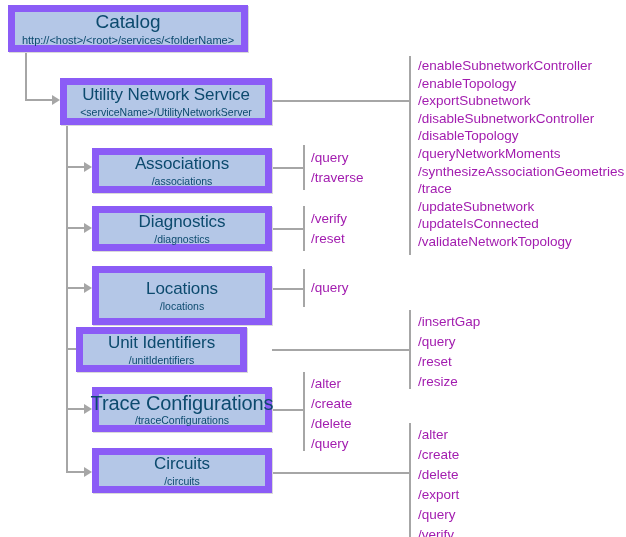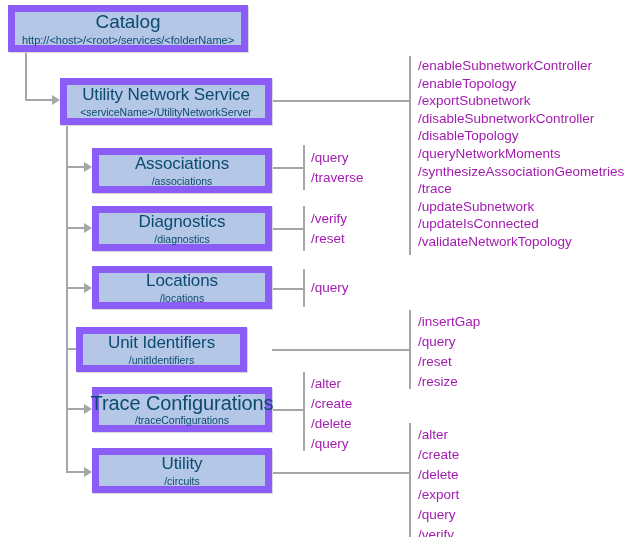--- a/index.html
+++ b/index.html
@@ -55,21 +55,21 @@
   .node.catalog   { left: 8px;  top: 5px;   width: 240px; height: 47px; }
   .node.catalog .title { font-size: 19px; line-height: 22px; }
   .node.catalog .sub   { font-size: 11px; }
 
   .node.service   { left: 60px; top: 78px;  width: 212px; height: 47px; }
   .node.service .title { font-size: 17px; }
   .node.service .sub   { font-size: 10.5px; }
 
   .node.assoc     { left: 92px; top: 148px; width: 180px; height: 45px; }
   .node.diag      { left: 92px; top: 206px; width: 180px; height: 45px; text-align: right; }
-  .node.loc       { left: 92px; top: 266px; width: 180px; height: 43px; }
+  .node.loc       { left: 92px; top: 266px; width: 180px; height: 59px; }
   .node.unit      { left: 76px; top: 327px; width: 171px; height: 45px; }
   .node.trace     { left: 92px; top: 387px; width: 180px; height: 45px; }
   .node.circ      { left: 92px; top: 448px; width: 180px; height: 45px; }
 
   .node.trace .title { font-size: 20px; }
 
   
   .ln {
     position: absolute;
     background: #a6a6a6;
@@ -185,21 +185,21 @@
     <span class="title">Unit Identifiers</span>
     <span class="sub">/unitIdentifiers</span>
   </div>
 
   <div class="node trace">
     <span class="title">Trace Configurations</span>
     <span class="sub">/traceConfigurations</span>
   </div>
 
   <div class="node circ">
-    <span class="title">Utility</span>
+    <span class="title">Circuits</span>
     <span class="sub">/circuits</span>
   </div>
 
   <div class="oplist" style="left:418px; top:57px;">
       <span class="op">/enableSubnetworkController</span>
       <span class="op">/enableTopology</span>
       <span class="op">/exportSubnetwork</span>
       <span class="op">/disableSubnetworkController</span>
       <span class="op">/disableTopology</span>
       <span class="op">/queryNetworkMoments</span>

